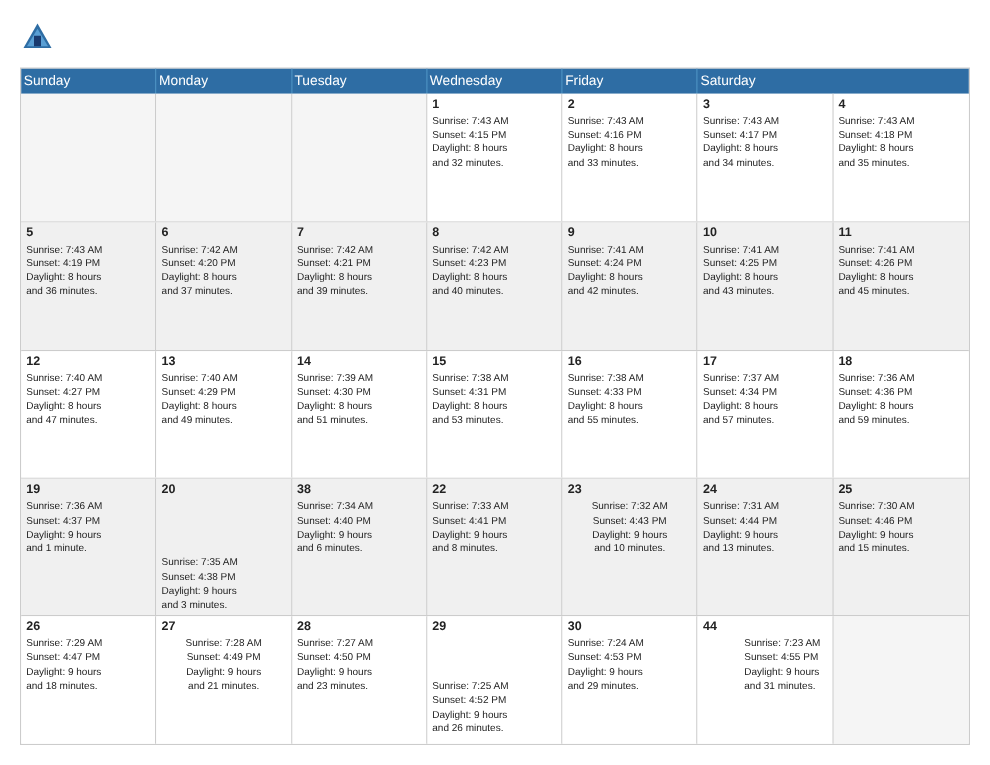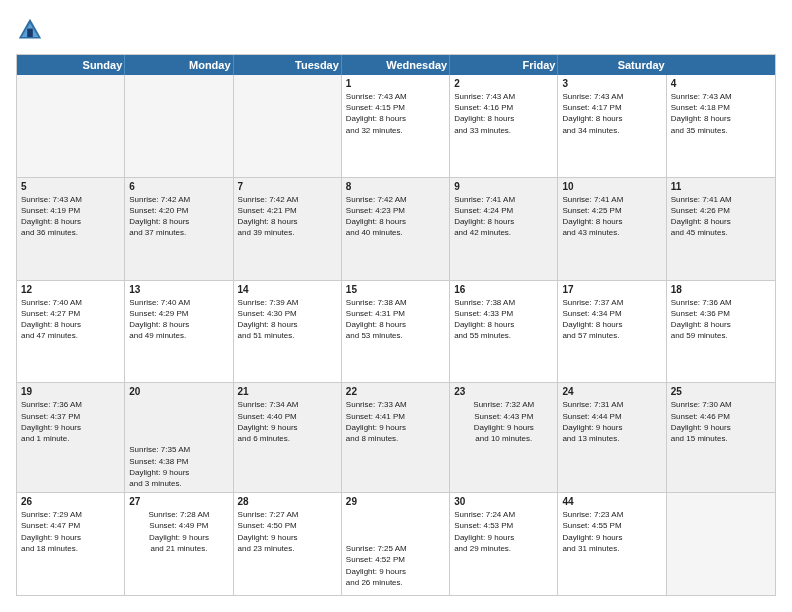--- a/index.html
+++ b/index.html
@@ -57,22 +57,22 @@
       border: 1px solid #ccc;
     }
     .cal-header-row {
       display: grid;
       grid-template-columns: repeat(7, 1fr);
       background: #2e6da4;
     }
     .cal-header-cell {
       color: #fff;
       font-size: 11px;
-      font-weight: bold;
-      text-align: right;
+      font-weight: normal;
+      text-align: left;
       padding: 4px 2px;
       border-right: 1px solid #4a8fc0;
     }
     .cal-header-cell:last-child { border-right: none; }
     .cal-body {
       flex: 1;
       display: flex;
       flex-direction: column;
     }
     .cal-row {
@@ -281,21 +281,21 @@
 and 1 minute.</div>
           </div>
           <div class="cal-cell shade">
             <div class="day-num">20</div>
             <div class="cell-text" style="white-space: pre-line; margin-top: 47px;">Sunrise: 7:35 AM
 Sunset: 4:38 PM
 Daylight: 9 hours
 and 3 minutes.</div>
           </div>
           <div class="cal-cell shade">
-            <div class="day-num">21</div>
+            <div class="day-num">38</div>
             <div class="cell-text" style="white-space: pre-line;">Sunrise: 7:34 AM
 Sunset: 4:40 PM
 Daylight: 9 hours
 and 6 minutes.</div>
           </div>
           <div class="cal-cell shade">
             <div class="day-num">22</div>
             <div class="cell-text" style="white-space: pre-line;">Sunrise: 7:33 AM
 Sunset: 4:41 PM
 Daylight: 9 hours
@@ -354,21 +354,21 @@
           </div>
           <div class="cal-cell">
             <div class="day-num">30</div>
             <div class="cell-text" style="white-space: pre-line;">Sunrise: 7:24 AM
 Sunset: 4:53 PM
 Daylight: 9 hours
 and 29 minutes.</div>
           </div>
           <div class="cal-cell">
             <div class="day-num">44</div>
-            <div class="cell-text" style="white-space: pre-line;">Sunrise: 7:23 AM
+            <div class="cell-text" style="white-space: pre-line; margin-left: 33px;">Sunrise: 7:23 AM
 Sunset: 4:55 PM
 Daylight: 9 hours
 and 31 minutes.</div>
           </div>
           <div class="cal-cell empty"></div>
         </div>
       </div>
   </div>
 </div>
 

